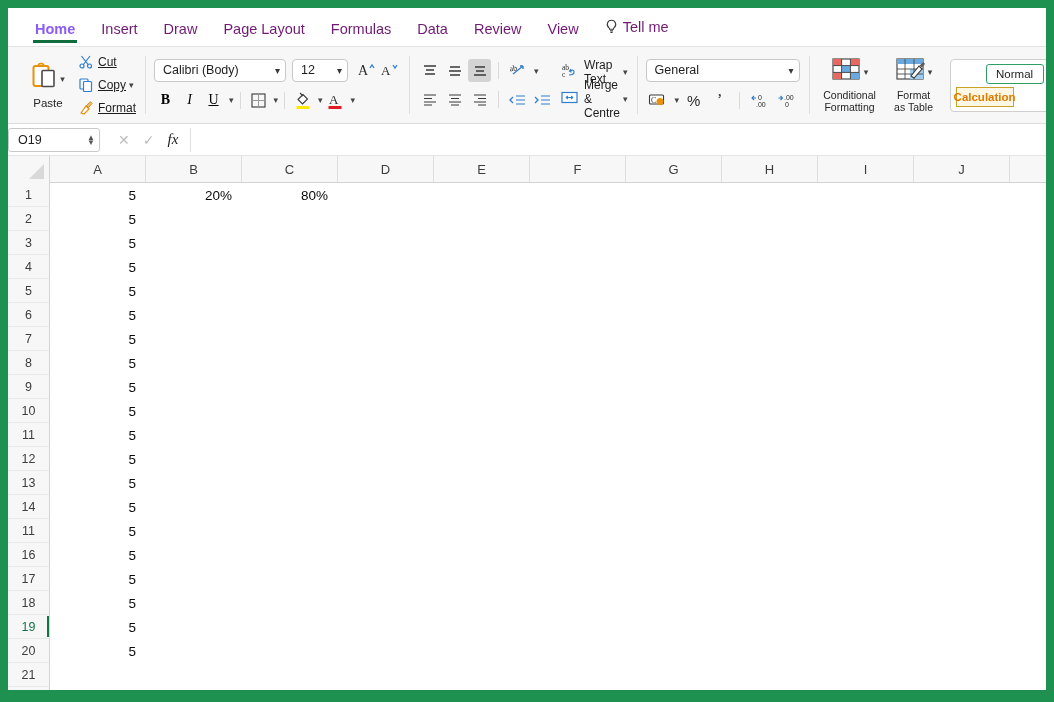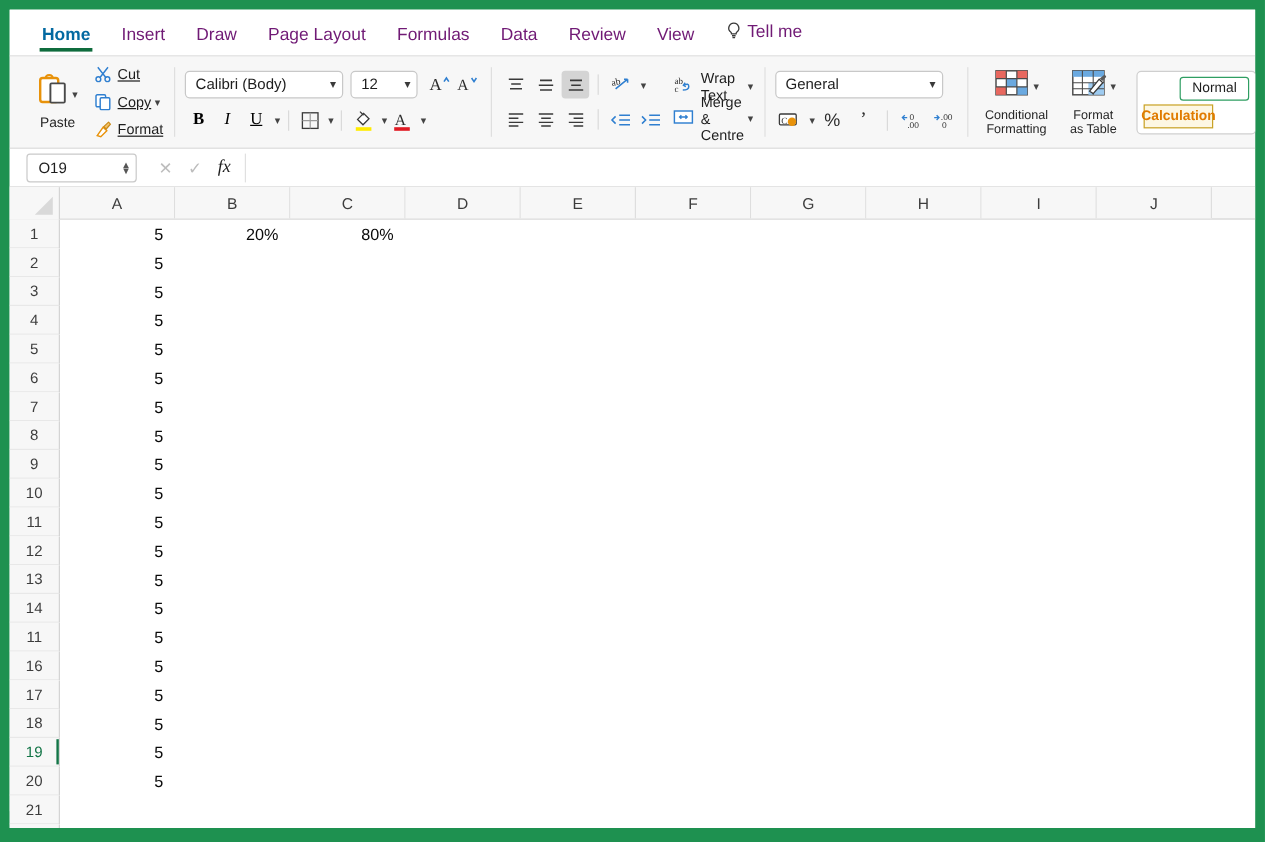--- a/index.html
+++ b/index.html
@@ -27,21 +27,21 @@
     gap: 0px;
   }
   .tab {
     position: relative;
     font-size: 14.5px;
     color: #701a75;
     padding: 0 13px 9px 13px;
     white-space: nowrap;
     cursor: default;
   }
-  .tab.active { font-weight: bold; color: #0369a1; }
+  .tab.active { font-weight: bold; color: #8b5cf6; }
   .tab.active::after {
     content: "";
     position: absolute;
     left: 11px; right: 11px; bottom: 3px;
     height: 3px;
     background: #0f6c3d;
   }
   .tab .bulb { display: inline-block; vertical-align: -2px; margin-right: 5px; }
 
   
@@ -99,21 +99,21 @@
   .vsep { width: 1px; height: 17px; background: #dadada; margin: 0 5px; }
 
   
   .align-row { display: flex; align-items: center; gap: 2px; }
   .align-row.second { margin-top: 6px; }
   .wrap-item { display: flex; align-items: center; font-size: 12px; color: #1d1d1d; height: 23px; cursor: default; }
   .wrap-item .tx { margin-left: 5px; }
   .wrap-col { display: flex; flex-direction: column; gap: 4px; margin-left: 6px; }
 
   
-  #numfmt { width: 140px; gap: 8px; }
+  #numfmt { width: 154px; gap: 8px; }
   .num-row { display: flex; align-items: center; gap: 3px; margin-top: 7px; }
 
   
   .style-btn { display: flex; flex-direction: column; align-items: center; width: 64px; cursor: default; }
   .style-lbl { font-size: 10.5px; color: #262626; line-height: 12px; text-align: center; margin-top: 2px; }
   .cellstyles {
     border: 1px solid #cfcfcf; border-radius: 4px;
     background: #fff; padding: 4px 5px;
     display: flex; flex-direction: column; gap: 3px;
     margin-left: 4px;
@@ -123,21 +123,21 @@
     display: flex; align-items: center; justify-content: center;
     font-size: 11.5px; cursor: default;
   }
   .cs-normal { border: 1.5px solid #2f9e62; border-radius: 3px; color: #1d1d1d; background: #fff; margin-left: 30px; }
   .cs-calc { border: 1px solid #c9a227; background: #fdf7e3; color: #e07b00; font-weight: bold; }
 
   
   #formulabar {
     height: 32px; background: #ffffff;
     display: flex; align-items: center;
-    padding-left: 14px;
+    padding-left: 0;
     border-bottom: 1px solid #e4e4e4;
   }
   #namebox {
     width: 92px; height: 24px;
     border: 1px solid #c9c9c9; border-radius: 3px;
     background: #fff;
     display: flex; align-items: center;
     padding: 0 4px 0 9px;
     font-size: 12.5px; color: #1d1d1d;
     cursor: default;

